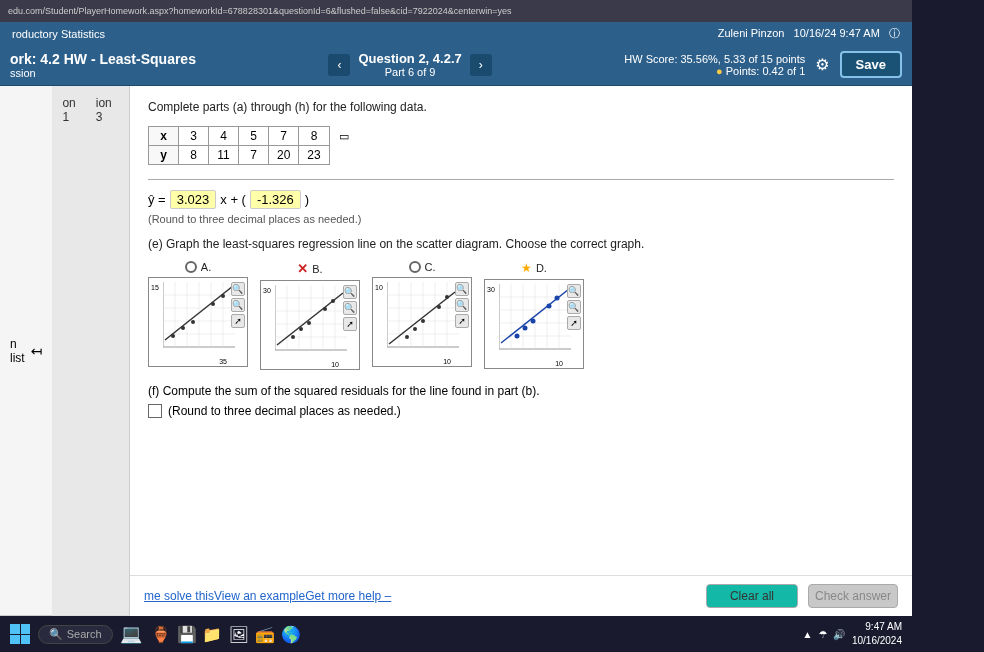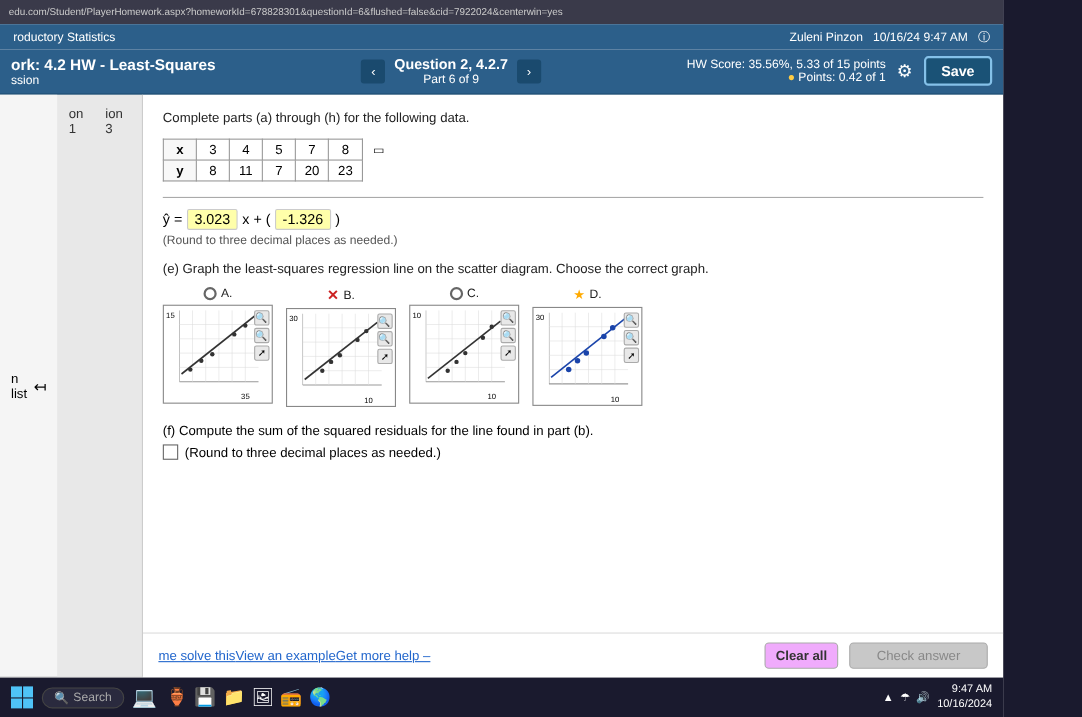--- a/index.html
+++ b/index.html
@@ -309,34 +309,33 @@
     .footer-link {
       color: #2266cc;
       cursor: pointer;
       text-decoration: underline;
       font-size: 12px;
     }
 
     .footer-right { display: flex; gap: 10px; }
 
     .clear-btn {
-      background: #f0abfc;
+      background: #14b8a6;
       border: 1px solid #aaa;
-      padding: 4px 9px;
+      padding: 4px 23px;
       border-radius: 4px;
       cursor: pointer;
       font-size: 12px;
       color: #333;
-      font-weight: bold;
     }
 
     .check-btn {
       background: #c8c8c8;
       border: 1px solid #aaa;
-      padding: 4px 24px;
+      padding: 4px 6px;
       border-radius: 4px;
       cursor: pointer;
       font-size: 12px;
       color: #888;
     }
 
     
     .taskbar {
       height: 36px;
       background: #1a1a2e;

